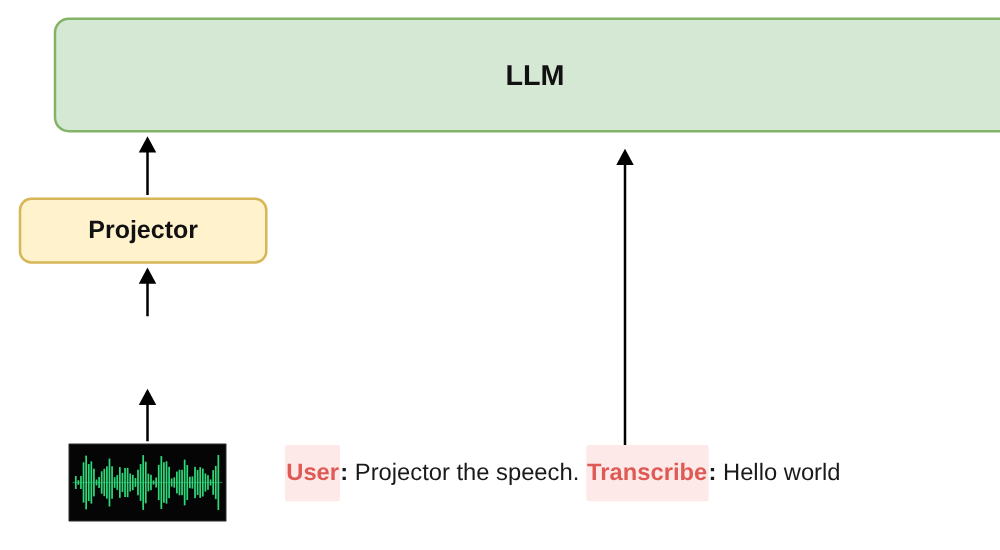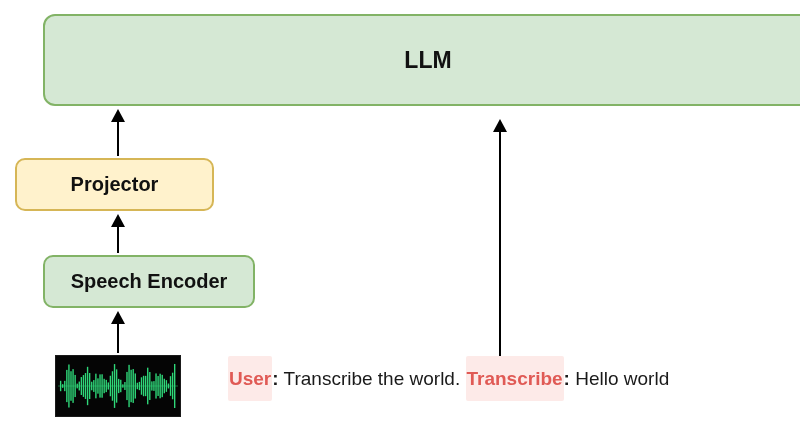--- a/index.html
+++ b/index.html
@@ -98,23 +98,20 @@
 <div class="stage">
 
   <div class="box green llm-box">
     <span>LLM</span>
   </div>
 
   <div class="box yellow projector-box">
     <span>Projector</span>
   </div>
 
-  <div class="box green encoder-box">
-    <span>Speech Encoder</span>
-  </div>
 
   <div class="arrow-up arrow-1">
     <div class="head"></div>
     <div class="shaft"></div>
   </div>
   <div class="arrow-up arrow-2">
     <div class="head"></div>
     <div class="shaft"></div>
   </div>
   <div class="arrow-up arrow-3">
@@ -182,16 +179,16 @@
         <rect x="111.46" y="24.95" width="1.4" height="12.10" fill="#2fd879"></rect>
         <rect x="113.57" y="28.44" width="1.4" height="5.11" fill="#2fd879"></rect>
         <rect x="115.68" y="20.83" width="1.4" height="20.34" fill="#2fd879"></rect>
         <rect x="117.79" y="17.26" width="1.4" height="27.47" fill="#2fd879"></rect>
         <rect x="119.89" y="8.24" width="1.4" height="45.51" fill="#2fd879"></rect>
         <rect x="2" y="30.50" width="122" height="1" fill="#2fd879" opacity="0.5"></rect>
       </svg>
   </div>
 
   <div class="prompt-line">
-    <span class="role">User</span><span class="colon">:</span><span> Transcribe the world. </span><span class="role">Transcribe</span><span class="colon">:</span><span> Hello world</span>
+    <span class="role">User</span><span class="colon">:</span><span> Projector the speech. </span><span class="role">Transcribe</span><span class="colon">:</span><span> Hello world</span>
   </div>
 
 </div>
 
 </body></html>

